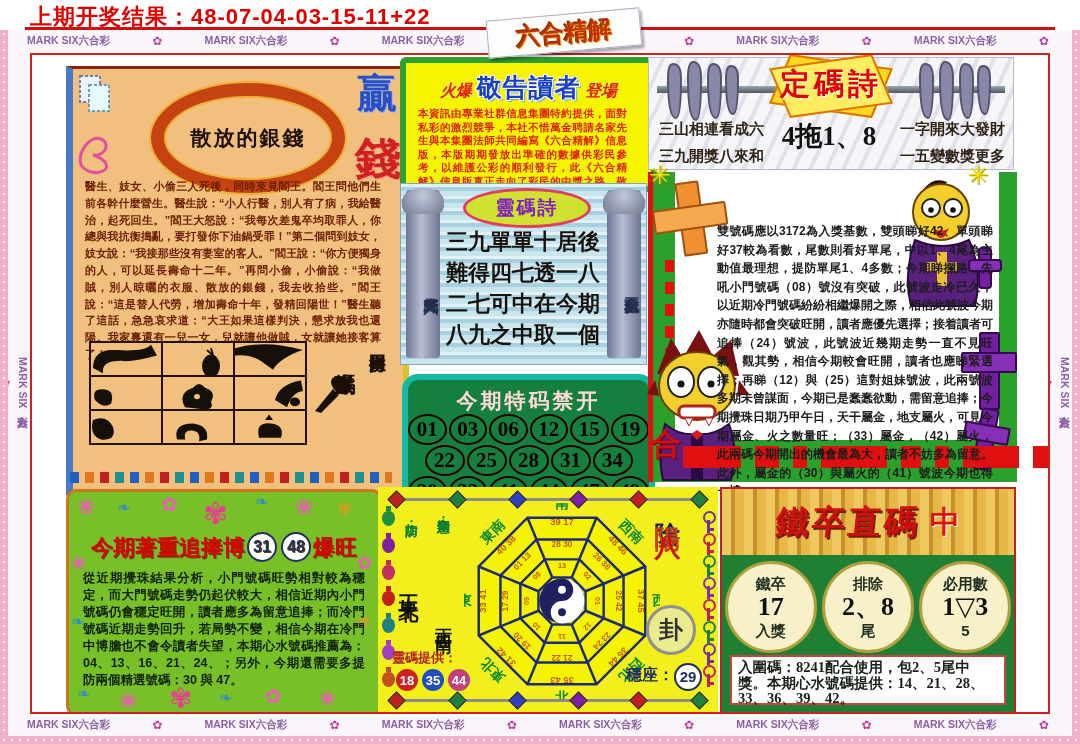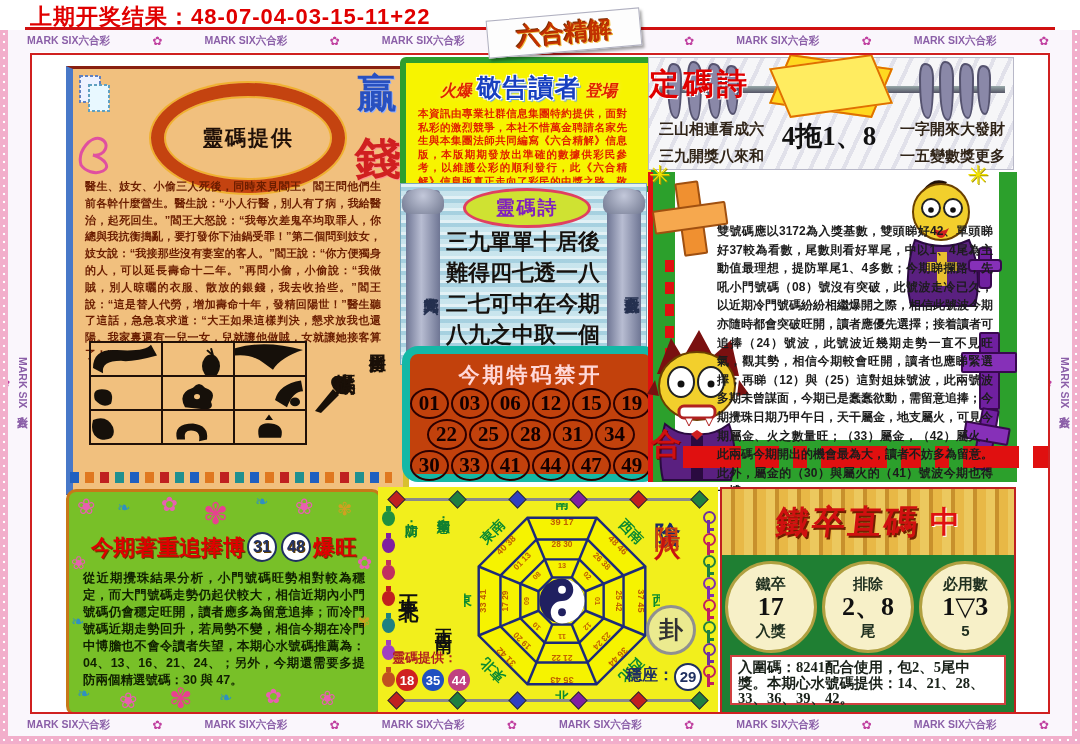--- a/index.html
+++ b/index.html
@@ -35,33 +35,33 @@
   .nt-big{font-size:25px;font-weight:bold;color:#1840c0;letter-spacing:1px;text-shadow:1px 1px 0 #fff,-1px -1px 0 #fff,1px -1px 0 #fff,-1px 1px 0 #fff,2px 2px 1px #60a0ff;}
   .notice-body{top:44px;left:12px;width:209px;font-size:10.5px;line-height:13.5px;color:#e02000;font-weight:bold;text-align:justify;}
   
   .poembox{left:400px;top:183px;width:245px;height:180px;background:#bfe0ea;background-image:repeating-linear-gradient(180deg,rgba(255,255,255,.55) 0 3px,rgba(120,180,205,.35) 3px 7px,rgba(255,255,255,.15) 7px 12px);border:1px solid #7aa8bc;}
   .pillar{top:6px;width:34px;height:168px;background:linear-gradient(90deg,#6f7694,#b8bdd2 45%,#6f7694);border-radius:4px;}
   .pillar .cap{position:absolute;top:-2px;left:-4px;width:42px;height:26px;background:radial-gradient(circle at 50% 30%,#c3c8da,#70778f);border-radius:50% 50% 8px 8px;}
   .pillar .ptxt{position:absolute;top:30px;left:0;width:100%;text-align:center;writing-mode:vertical-rl;text-orientation:upright;font-size:15px;font-weight:bold;color:#25304f;height:132px;margin:0 auto;}
   .poemoval{left:62px;top:4px;width:122px;height:34px;background:#cfe232;border:3px solid #e04060;border-radius:50%;display:flex;align-items:center;justify-content:center;font-size:19px;font-weight:bold;color:#8020c0;letter-spacing:2px;z-index:2;}
   .poemlines{left:42px;top:42px;width:160px;text-align:center;font-size:22px;line-height:31px;font-weight:bold;color:#16120e;font-family:"Liberation Serif","DejaVu Serif",serif;white-space:nowrap;}
   
-  .forbid{left:402px;top:346px;width:241px;height:120px;background:#c2410c;border:8px solid #14b8a6;border-radius:16px;}
+  .forbid{left:402px;top:374px;width:241px;height:120px;background:#15803d;border:6px solid #14b8a6;border-radius:16px;}
   .forbid-title{top:7px;width:100%;text-align:center;font-size:21px;font-weight:bold;color:#ffd8d8;letter-spacing:3px;}
   .forbid-rows{top:34px;width:100%;}
   .forbid-row{display:flex;justify-content:center;gap:2px;}
   .fnum{width:36px;height:27px;border:2px solid #2c0000;border-radius:50%;color:#140000;font-size:21px;font-weight:bold;display:flex;align-items:center;justify-content:center;font-family:"Liberation Serif","DejaVu Serif",serif;}
   
   .dingma{left:648px;top:57px;width:364px;height:111px;background:#f2f2f5;background-image:repeating-linear-gradient(115deg,#f6f6f8 0 11px,#e1e1ea 11px 15px);border:1px solid #b8b8c8;}
   .rod{top:28px;height:7px;background:linear-gradient(180deg,#9aa,#556);}
   .star8{width:150px;height:54px;left:105px;top:0;}
   .star8 i{position:absolute;left:25px;top:2px;width:100px;height:48px;background:#ffd820;border:2px solid #e07000;}
   .star8 i.r1{transform:rotate(8deg) skewX(-15deg);}
   .star8 i.r2{transform:rotate(-8deg) skewX(15deg);background:#ffec60;}
-  .dingma-title{left:0;top:6px;width:100%;text-align:left;font-size:30px;font-weight:bold;color:#e00000;letter-spacing:4px;text-shadow:1px 1px 0 #fff;z-index:2;}
+  .dingma-title{left:0;top:6px;width:100%;text-align:center;font-size:30px;font-weight:bold;color:#e00000;letter-spacing:4px;text-shadow:1px 1px 0 #fff;z-index:2;}
   .dingma-line{font-size:15px;font-weight:bold;color:#302418;white-space:nowrap;font-family:"Liberation Serif","DejaVu Serif",serif;}
   .dingma-center{left:110px;top:60px;width:140px;text-align:center;font-size:27px;font-weight:bold;color:#111;font-family:"Liberation Serif","DejaVu Serif",serif;}
   
   .analysis{left:648px;top:172px;width:364px;height:310px;background:#2ca02c;border-left:5px solid #e01010;}
   .analysis .inner{left:22px;top:0px;width:324px;height:268px;background:#fff;}
   .antext{left:64px;top:50px;width:276px;font-size:12px;line-height:18.6px;color:#1c1c1c;text-align:justify;font-weight:bold;}
   .cross{position:absolute;}
   .cross .vbar,.cross .hbar{position:absolute;border-radius:2px;}
   .reddash{width:9px;background:repeating-linear-gradient(180deg,#e01010 0 12px,transparent 12px 22px);}
   .redblocks{display:flex;gap:14px;align-items:flex-end;}
@@ -159,21 +159,21 @@
 
   <div class="abs leftpanel">
     <svg class="abs" style="left:6px;top:6px;" width="34" height="40" viewBox="0 0 34 40">
       <rect x="1" y="1" width="20" height="26" fill="#eef2ff" stroke="#6080c0" stroke-dasharray="3 2" stroke-width="2"></rect>
       <rect x="10" y="10" width="20" height="26" fill="#e8f8ff" stroke="#60a0c0" stroke-dasharray="3 2" stroke-width="2"></rect>
     </svg>
     <svg class="abs" style="left:2px;top:62px;" width="40" height="44" viewBox="0 0 40 44">
       <path d="M6 34 C2 20 16 4 26 8 C36 12 30 26 18 24 C30 28 36 36 28 40 C20 44 10 40 6 34 Z" fill="none" stroke="#e050a0" stroke-width="3"></path>
     </svg>
     <div class="abs ring">
-      <span class="ringtitle">靈碼提供</span>
+      <span class="ringtitle">散放的銀錢</span>
     </div>
     <div class="abs winchar" style="right:6px;top:4px;color:#2850c0;text-shadow:1px 1px 0 #90b0ff;">贏</div>
     <div class="abs winchar" style="right:2px;top:66px;color:#d02020;text-shadow:1px 1px 0 #ff9090;font-size:46px;">錢</div>
     <div class="abs story">醫生、妓女、小偷三人死後，同時來見閻王。閻王問他們生前各幹什麼營生。醫生說：“小人行醫，別人有了病，我給醫治，起死回生。”閻王大怒說：“我每次差鬼卒均取罪人，你總與我抗衡搗亂，要打發你下油鍋受罪！”第二個問到妓女，妓女說：“我接那些沒有妻室的客人。”閻王說：“你方便獨身的人，可以延長壽命十二年。”再問小偷，小偷說：“我做賊，別人晾曬的衣服、散放的銀錢，我去收拾些。”閻王說：“這是替人代勞，增加壽命十年，發精回陽世！”醫生聽了這話，急急哀求道：“大王如果這樣判決，懇求放我也還陽。我家裏還有一兒一女，兒就讓他做賊，女就讓她接客算了！”</div>
     <div class="abs puzzle" id="puzzle-grid">
         <div class="cell"><svg width="100%" height="100%" viewBox="0 0 70 36" preserveAspectRatio="none">
             <path d="M2 28 Q2 6 26 8 Q54 10 60 2 L66 14 Q40 22 30 20 Q10 20 12 34 Z" fill="#16100a"></path>
           </svg></div>
         <div class="cell"><svg width="100%" height="100%" viewBox="0 0 70 36" preserveAspectRatio="none">
             <ellipse cx="48" cy="26" rx="9" ry="13" fill="#16100a"></ellipse>

